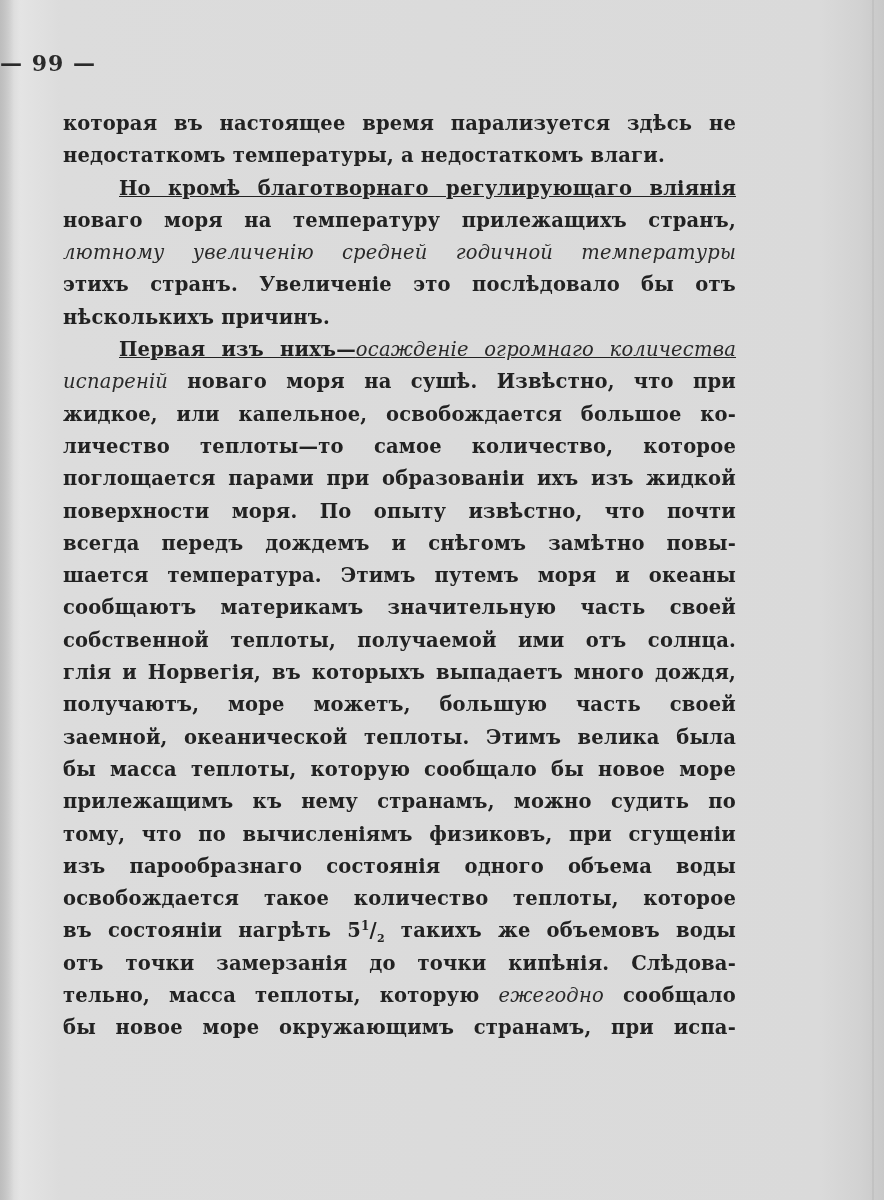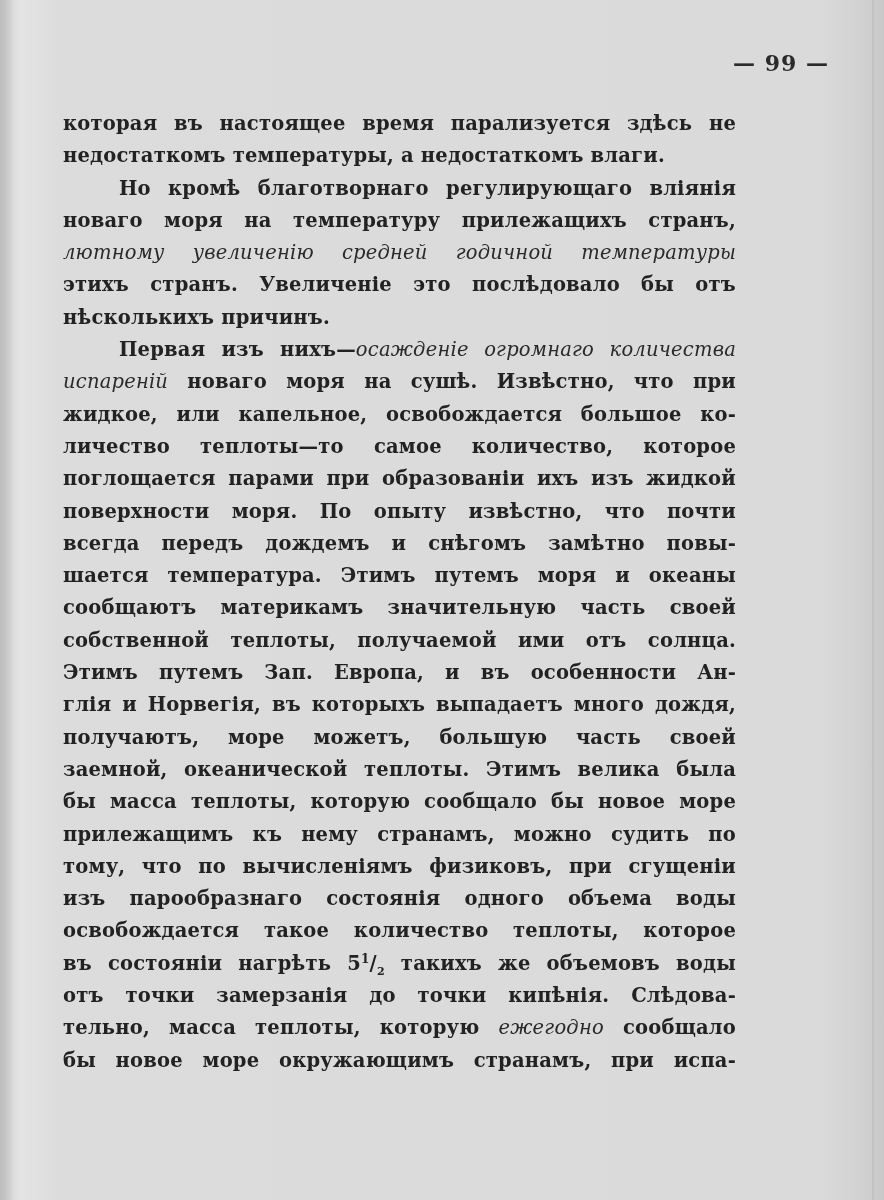--- a/index.html
+++ b/index.html
@@ -25,26 +25,25 @@
     background: linear-gradient(to right, #bdbdbd, rgba(220,220,220,0));
   }
   .edge-line-right {
     position: absolute; right: 10px; top: 0; width: 2px; height: 1200px;
     background: #c2c2c2;
   }
   .page-number {
     position: absolute;
     top: 50px;
     left: 0; width: 800px;
-    text-align: right;
+    text-align: left;
     font-size: 22px;
     font-weight: bold;
     color: #2a2a2a;
     letter-spacing: 1px;
-    padding-left: 29px;
   }
   .text-block {
     position: absolute;
     left: 63px;
     top: 108px;
     width: 673px;
   }
   .line {
     display: block;
     height: 32.3px;
@@ -56,20 +55,21 @@
     text-align-last: justify;
     white-space: nowrap;
     letter-spacing: 0.2px;
     -webkit-font-smoothing: antialiased;
   }
   .line.last {
     text-align-last: left;
   }
   .line.indent {
     padding-left: 56px;
+    text-decoration: underline;
   }
   .line .it {
     font-style: italic;
     font-weight: normal;
     color: #2a2a2a;
   }
   .line .sup {
     font-size: 12px;
     vertical-align: super;
     line-height: 0;
@@ -100,21 +100,20 @@
     <span class="line indent"><span>Первая изъ нихъ—</span><span class="it">осажденіе огромнаго количества</span></span>
     <span class="line"><span class="it">испареній</span><span> новаго моря на сушѣ. Извѣстно, что при</span></span>
     <span class="line">жидкое, или капельное, освобождается большое ко-</span>
     <span class="line">личество теплоты—то самое количество, которое</span>
     <span class="line">поглощается парами при образованіи ихъ изъ жидкой</span>
     <span class="line">поверхности моря. По опыту извѣстно, что почти</span>
     <span class="line">всегда передъ дождемъ и снѣгомъ замѣтно повы-</span>
     <span class="line">шается температура. Этимъ путемъ моря и океаны</span>
     <span class="line">сообщаютъ материкамъ значительную часть своей</span>
     <span class="line">собственной теплоты, получаемой ими отъ солнца.</span>
-    <span class="line">Этимъ путемъ Зап. Европа, и въ особенности Ан-</span>
     <span class="line">глія и Норвегія, въ которыхъ выпадаетъ много дождя,</span>
     <span class="line">получаютъ, море можетъ, большую часть своей</span>
     <span class="line">заемной, океанической теплоты. Этимъ велика была</span>
     <span class="line">бы масса теплоты, которую сообщало бы новое море</span>
     <span class="line">прилежащимъ къ нему странамъ, можно судить по</span>
     <span class="line">тому, что по вычисленіямъ физиковъ, при сгущеніи</span>
     <span class="line">изъ парообразнаго состоянія одного объема воды</span>
     <span class="line">освобождается такое количество теплоты, которое</span>
     <span class="line"><span>въ состояніи нагрѣть 5</span><span class="sup">1</span>/<span class="sub">2</span><span> такихъ же объемовъ воды</span></span>
     <span class="line">отъ точки замерзанія до точки кипѣнія. Слѣдова-</span>

